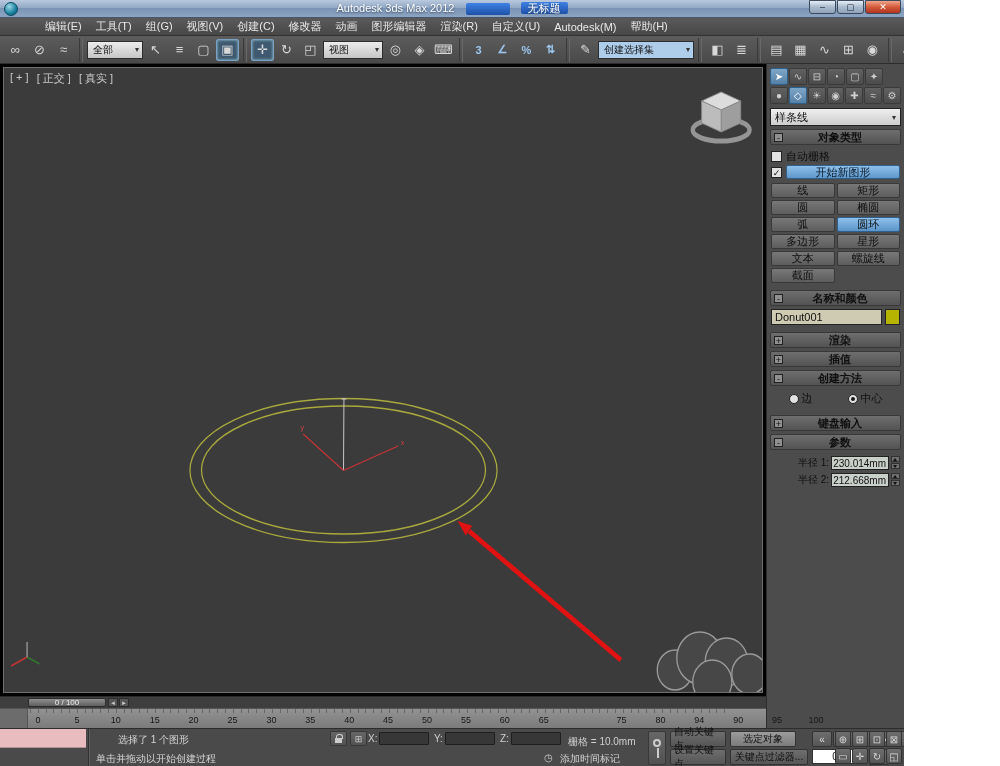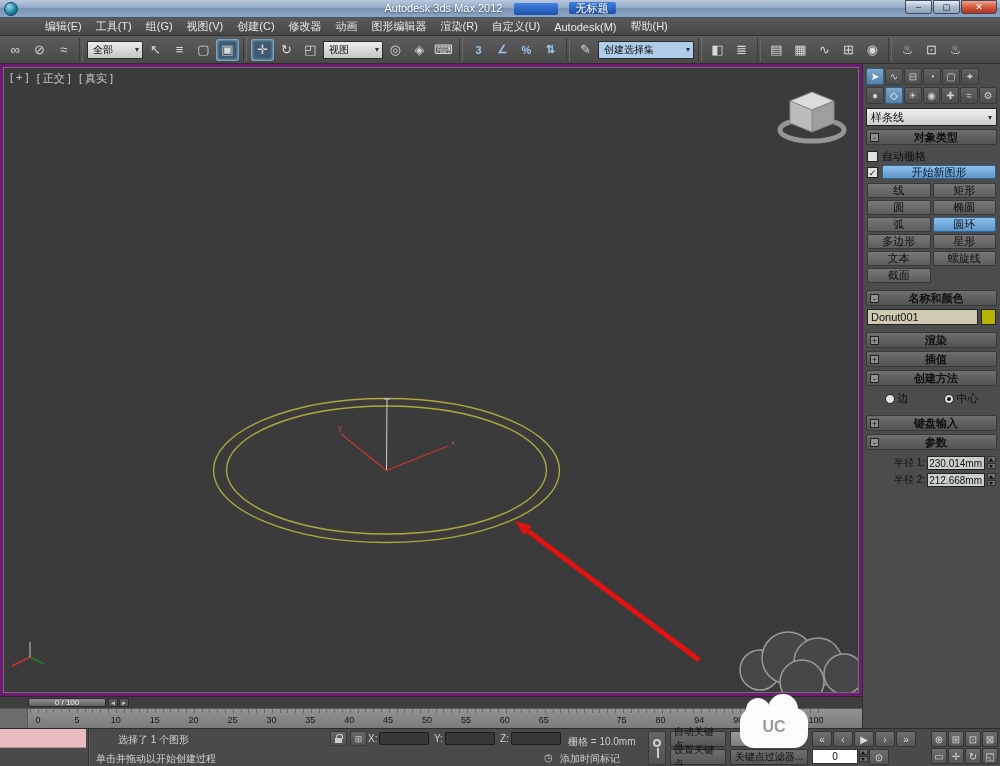--- a/index.html
+++ b/index.html
@@ -1,17 +1,17 @@
 <!DOCTYPE html>
 <html><head>
 <meta charset="utf-8">
 <style>
   * { box-sizing: border-box; }
   body { margin:0; font-family:"Liberation Sans", sans-serif; }
-  .app { position:relative; width:1000px; height:766px; background:#701a75; overflow:hidden; font-size:11px; color:#ddd; }
+  .app { position:relative; width:904px; height:766px; background:#000000; overflow:hidden; font-size:11px; color:#ddd; }
 
   
   .titlebar { height:18px; background:linear-gradient(#b9c9de 0%, #93aac6 45%, #7a94b5 50%, #8da5c2 100%); border-bottom:1px solid #44556c; display:flex; align-items:center; position:relative; }
   .logo { width:14px; height:14px; border-radius:50%; margin:0 6px 0 4px; border:1px solid #0a4a60; background:radial-gradient(circle at 35% 30%, #9adbe8, #1b7f9e 60%, #0d5670); }
   .title-center { position:absolute; left:0; right:0; text-align:center; font-size:11px; color:#fff; text-shadow:0 1px 2px #3a4a60; }
   .t-glass { display:inline-block; width:44px; height:12px; background:linear-gradient(#3f82e4,#1e50a8); border-radius:2px; vertical-align:middle; margin:0 8px; }
   .t-doc { background:linear-gradient(#3f82e4,#1e50a8); padding:0 7px; border-radius:2px; }
   .winbtns { position:absolute; right:3px; top:0; display:flex; gap:1px; }
   .winbtn { width:27px; height:14px; border:1px solid #3c4a5c; border-radius:0 0 3px 3px; background:linear-gradient(#e6eef7,#a9bacd 50%,#8fa3ba); color:#223; font-size:9px; line-height:12px; text-align:center; }
   .winbtn.close { width:36px; background:linear-gradient(#f0a58c,#d45a3a 50%,#b03420); color:#fff; }
@@ -462,18 +462,14 @@
         <div class="nbtn">⊞</div>
         <div class="nbtn">⊡</div>
         <div class="nbtn">⊠</div>
         <div class="nbtn">▭</div>
         <div class="nbtn">✛</div>
         <div class="nbtn">↻</div>
         <div class="nbtn">◱</div>
       </div>
   </div>
 
-  <div class="uc-watermark">
-    <div class="uc-cloud"></div>
-    <div class="uc-text">UC</div>
-  </div>
 
 </div>
 
 </body></html>

